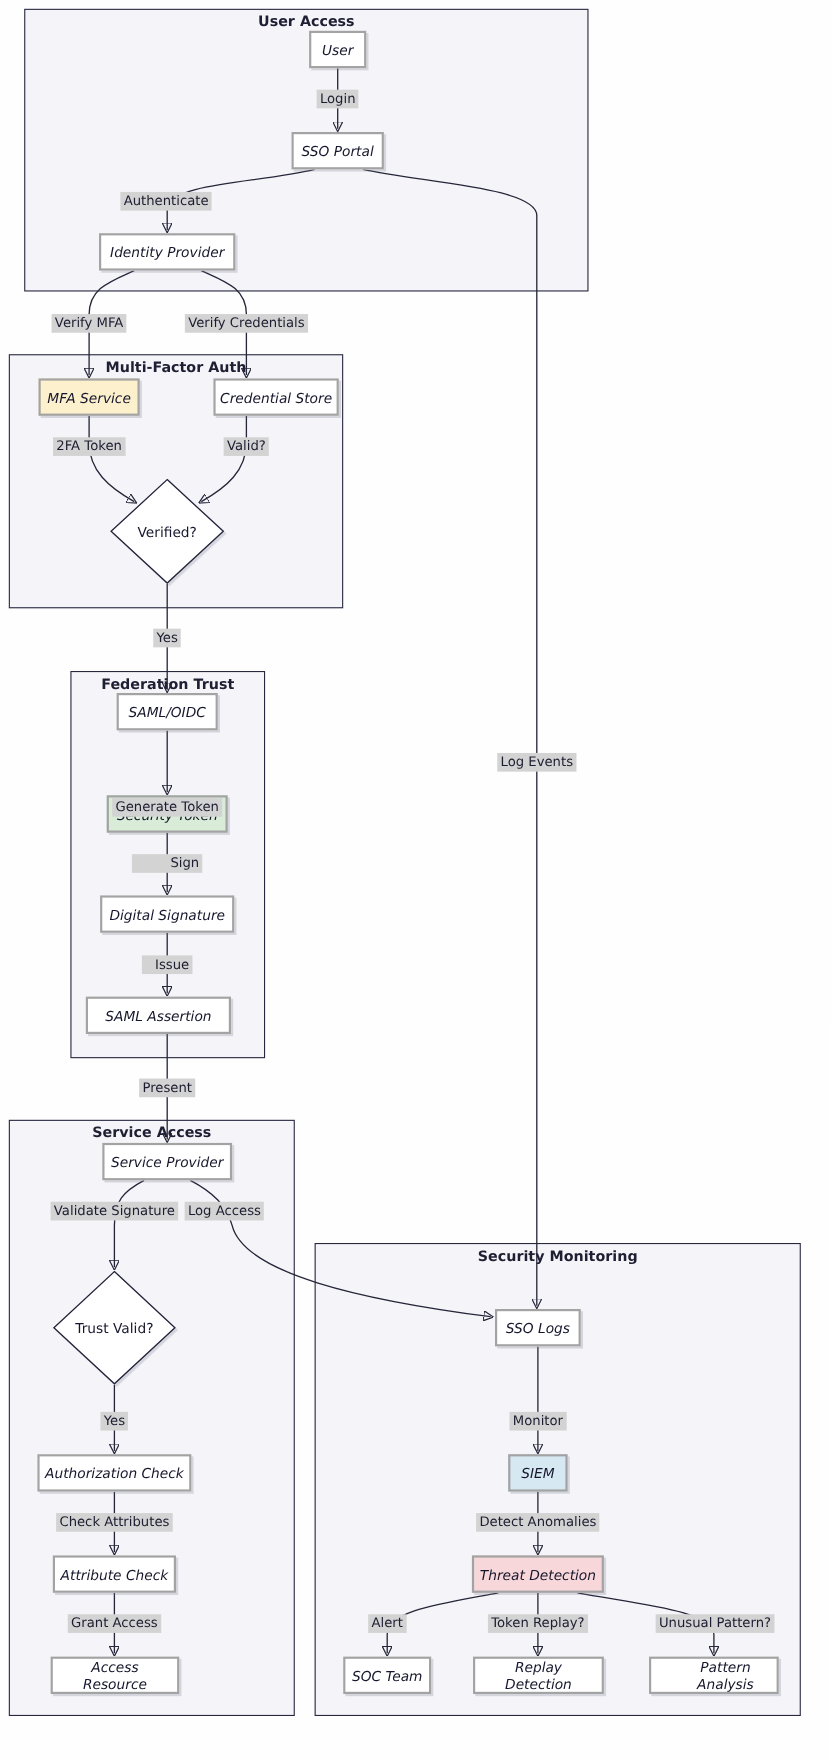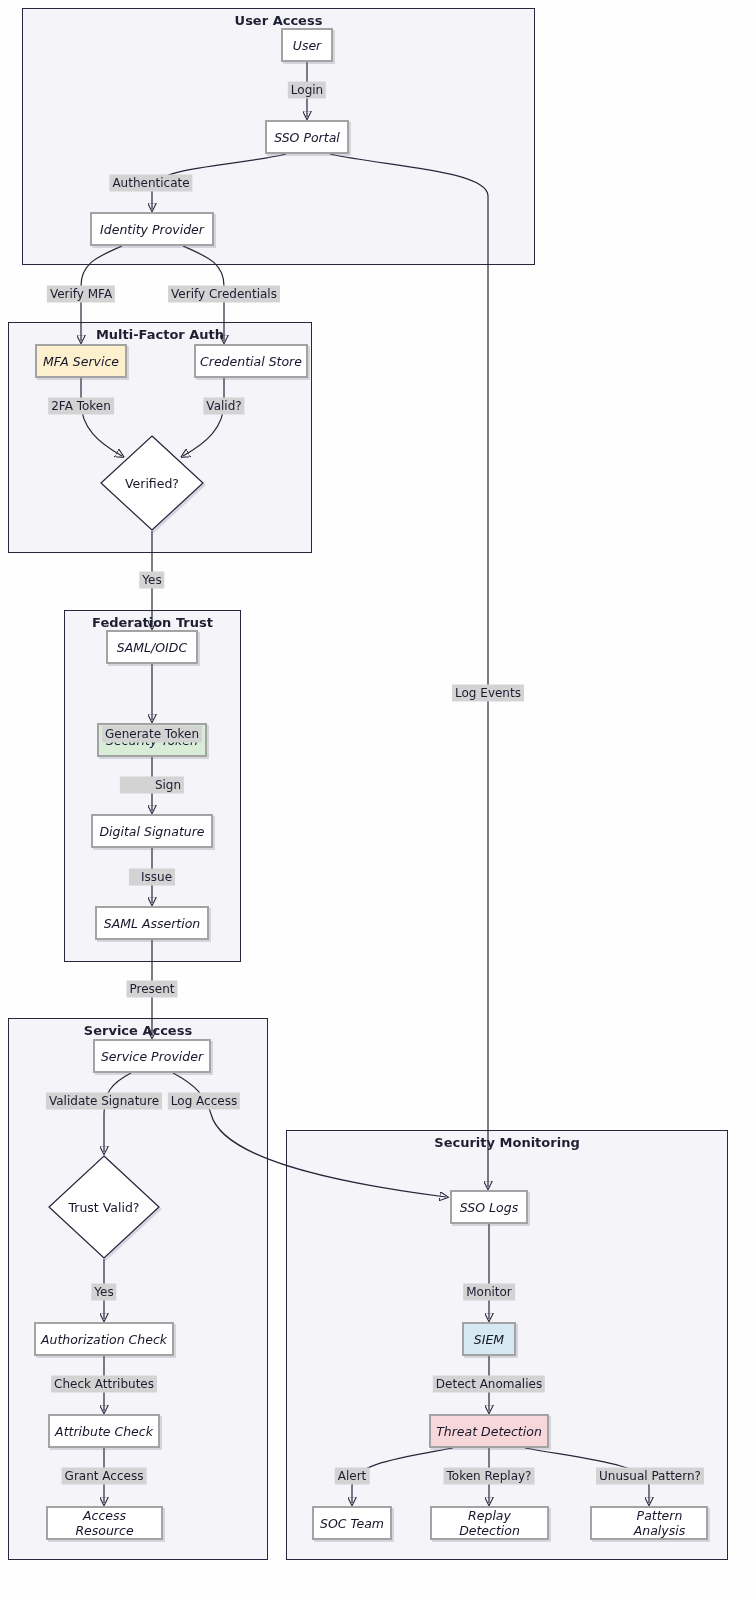--- a/index.html
+++ b/index.html
@@ -83,21 +83,21 @@
   </svg>
 
   <div class="node" style="left:281px; top:28px; width:52px; height:34px;">User</div>
   <div class="node" style="left:265px; top:120px; width:84px; height:34px;">SSO Portal</div>
   <div class="node" style="left:90px; top:212px; width:124px; height:34px;">Identity Provider</div>
   <div class="node" style="left: 35px; top: 344px; width: 92px; height: 34px; background-color: rgb(252, 240, 205);">MFA Service</div>
   <div class="node" style="left:168px; top:344px; width:114px; height:34px;margin-left:26px;">Credential Store</div>
   <div class="node" style="left:106px; top:630px; width:92px; height:34px;">SAML/OIDC</div>
   <div class="node" style="left: 97px; top: 723px; width: 110px; height: 34px; background-color: rgb(216, 236, 216);">Security Token</div>
   <div class="node" style="left:91px; top:814px; width:122px; height:34px;">Digital Signature</div>
-  <div class="node" style="left:95px; top:906px; width:114px; height:34px;">SAML Assertion</div>
+  <div class="node" style="left:78px; top:906px; width:132px; height:34px;">SAML Assertion</div>
   <div class="node" style="left:93px; top:1039px; width:118px; height:34px;">Service Provider</div>
   <div class="node" style="left:34px; top:1322px; width:140px; height:34px;">Authorization Check</div>
   <div class="node" style="left:48px; top:1414px; width:112px; height:34px;">Attribute Check</div>
   <div class="node" style="left:46px; top:1506px; width:117px; height:34px;">Access Resource</div>
   <div class="node" style="left:450px; top:1190px; width:78px; height:34px;">SSO Logs</div>
   <div class="node" style="left: 462px; top: 1322px; width: 54px; height: 34px; background-color: rgb(214, 233, 242);">SIEM</div>
   <div class="node" style="left: 429px; top: 1414px; width: 120px; height: 34px; background-color: rgb(248, 215, 218);">Threat Detection</div>
   <div class="node" style="left:312px; top:1506px; width:80px; height:34px;">SOC Team</div>
   <div class="node" style="left:430px; top:1506px; width:119px; height:34px;">Replay Detection</div>
   <div class="node" style="left:590px; top:1506px; width:118px; height:34px;padding-left:25px;">Pattern Analysis</div>

